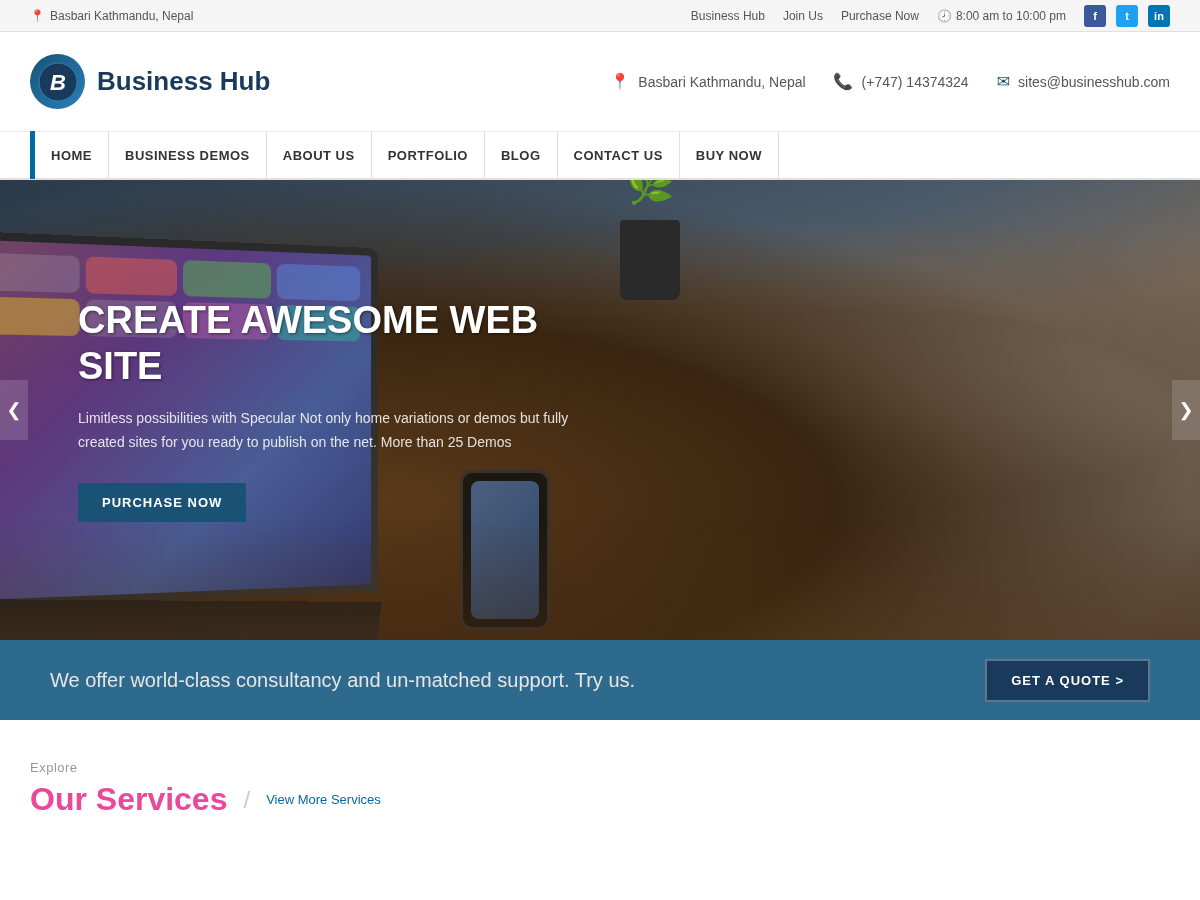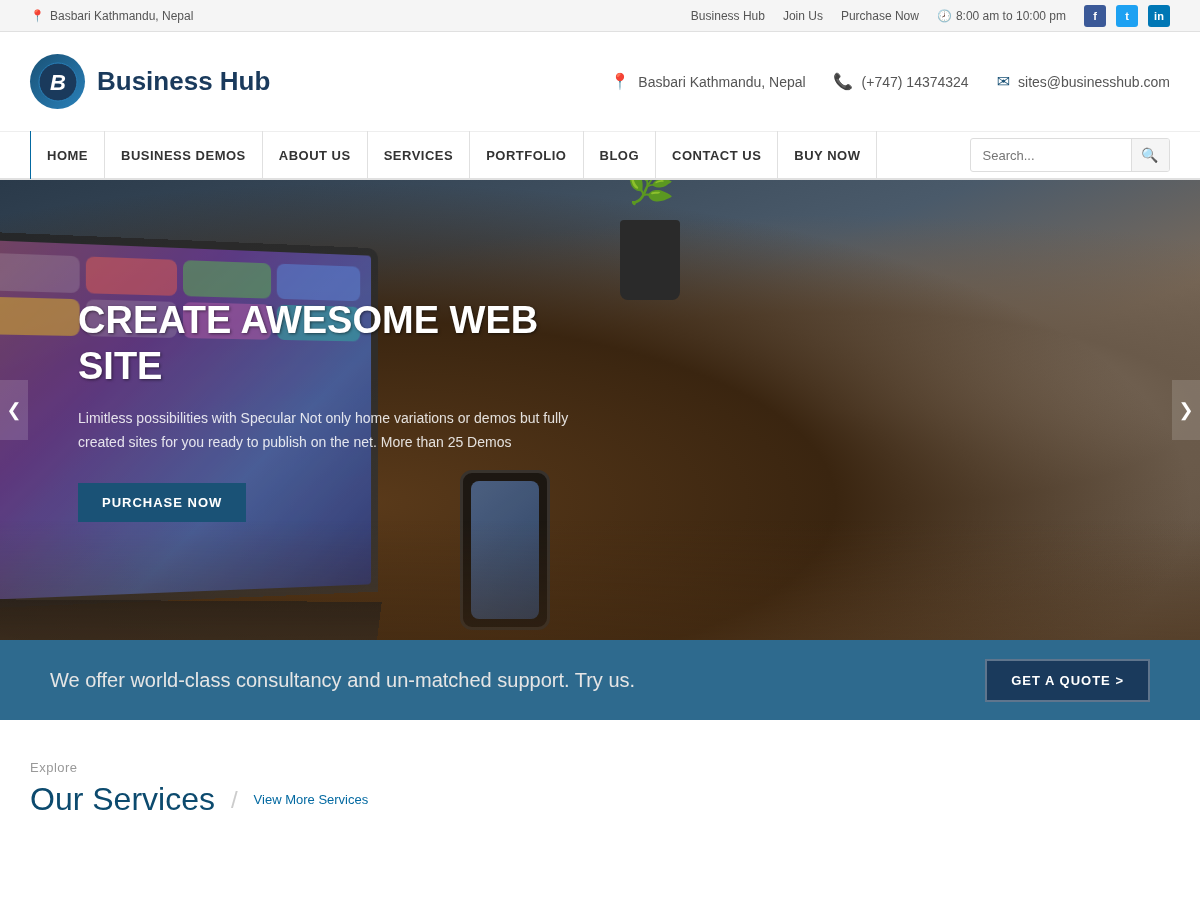--- a/index.html
+++ b/index.html
@@ -71,21 +71,21 @@
       display: flex;
       align-items: center;
       font-size: 13px;
       font-weight: 600;
       color: #333;
       cursor: pointer;
       border-right: 1px solid #e0e0e0;
       text-transform: uppercase;
       letter-spacing: 0.5px;
     }
-    .nav-item:first-child { border-left: 1px solid #0369a1; }
+    .nav-item:first-child { border-left: 5px solid #0369a1; }
     .nav-search {
       display: flex;
       align-items: center;
       border: 1px solid #ddd;
       border-radius: 3px;
       overflow: hidden;
       height: 34px;
       margin-left: 20px;
     }
     .nav-search input {
@@ -218,22 +218,22 @@
       margin-bottom: 6px;
       letter-spacing: 0.5px;
     }
     .services-header {
       display: flex;
       align-items: center;
       gap: 16px;
     }
     .services-title {
       font-size: 32px;
-      font-weight: 400;
-      color: #0c4a6e;
+      font-weight: 700;
+      color: #ec4899;
     }
     .services-divider {
       color: #ccc;
       font-size: 24px;
       font-weight: 300;
     }
     .services-link {
       font-size: 13px;
       color: #0369a1;
       text-decoration: none;
@@ -288,29 +288,24 @@
       <span>sites@businesshub.com</span>
     </div>
   </div>
 </div>
 
 <nav class="nav">
   <div class="nav-items">
     <div class="nav-item">HOME</div>
     <div class="nav-item">BUSINESS DEMOS</div>
     <div class="nav-item">ABOUT US</div>
-    <div class="nav-item">SERVICES</div>
     <div class="nav-item">PORTFOLIO</div>
     <div class="nav-item">BLOG</div>
     <div class="nav-item">CONTACT US</div>
     <div class="nav-item">BUY NOW</div>
-  </div>
-  <div class="nav-search">
-    <input type="text" placeholder="Search..." style="">
-    <button class="nav-search-btn">🔍</button>
   </div>
 </nav>
 
 <section class="hero">
   <div class="hero-visual"></div>
 
   <div style="position:absolute;inset:0;overflow:hidden;">
 
     <div style="position:absolute;left:-30px;top:60px;width:420px;height:360px;background:linear-gradient(145deg,#222,#333);border-radius:12px 12px 0 0;transform:perspective(600px) rotateY(8deg);opacity:0.85;">
       <div style="position:absolute;inset:8px;background:linear-gradient(135deg,#8a4a6a,#6a3a9a,#4a6aba,#2a3a8a);border-radius:4px;opacity:0.9;">

